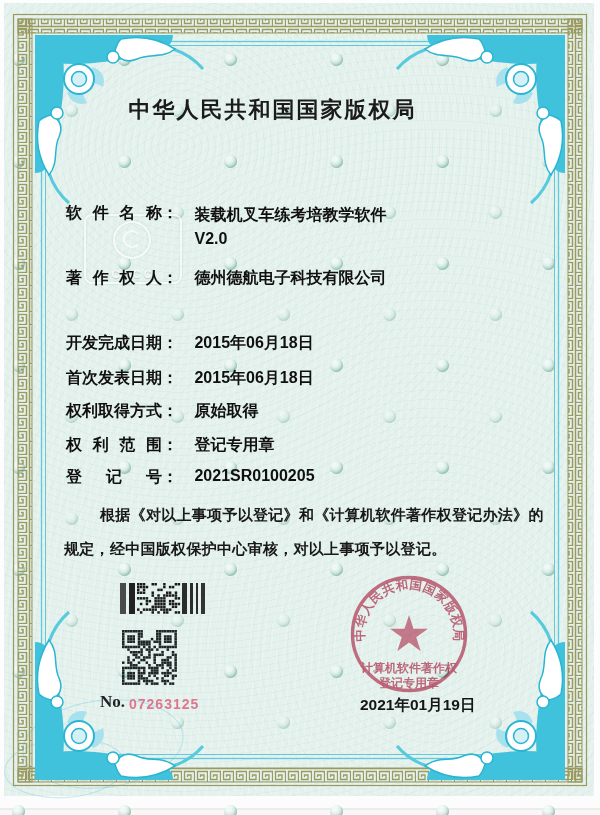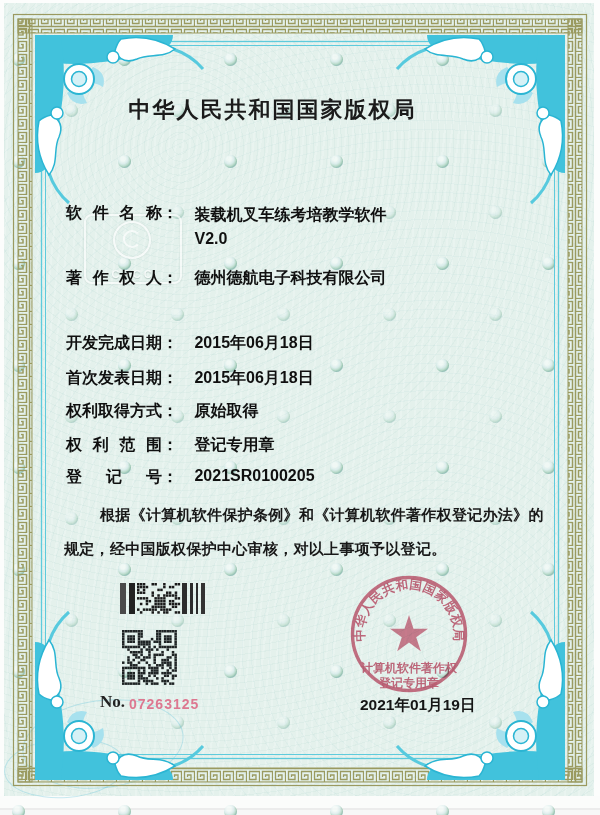--- a/index.html
+++ b/index.html
@@ -227,21 +227,21 @@
     </div>
     <div class="row" style="top:435px">
       <span class="lbl">权利范围</span><span class="colon">：</span>
       <span class="val">登记专用章</span>
     </div>
     <div class="row" style="top:467px">
       <span class="lbl">登记号</span><span class="colon">：</span>
       <span class="val">2021SR0100205</span>
     </div>
 
-    <div class="stmt first" style="top:506px">根据《计算机软件保护条例》和《计算机软件著作权登记办法》的</div>
+    <div class="stmt first" style="top:506px">根据《对以上事项予以登记》和《计算机软件著作权登记办法》的</div>
     <div class="stmt" style="top:540px">规定，经中国版权保护中心审核，对以上事项予以登记。</div>
 
     <div class="abs serial-prefix">No.</div>
     <div class="abs serial-num">07263125</div>
     <div class="abs issue-date">2021年01月19日</div>
   </div>
 
   <div class="barcode">
     <svg id="bcsvg" width="90" height="31">
         <rect x="0" y="0" width="6" height="31" fill="#4a4a4a"></rect>

